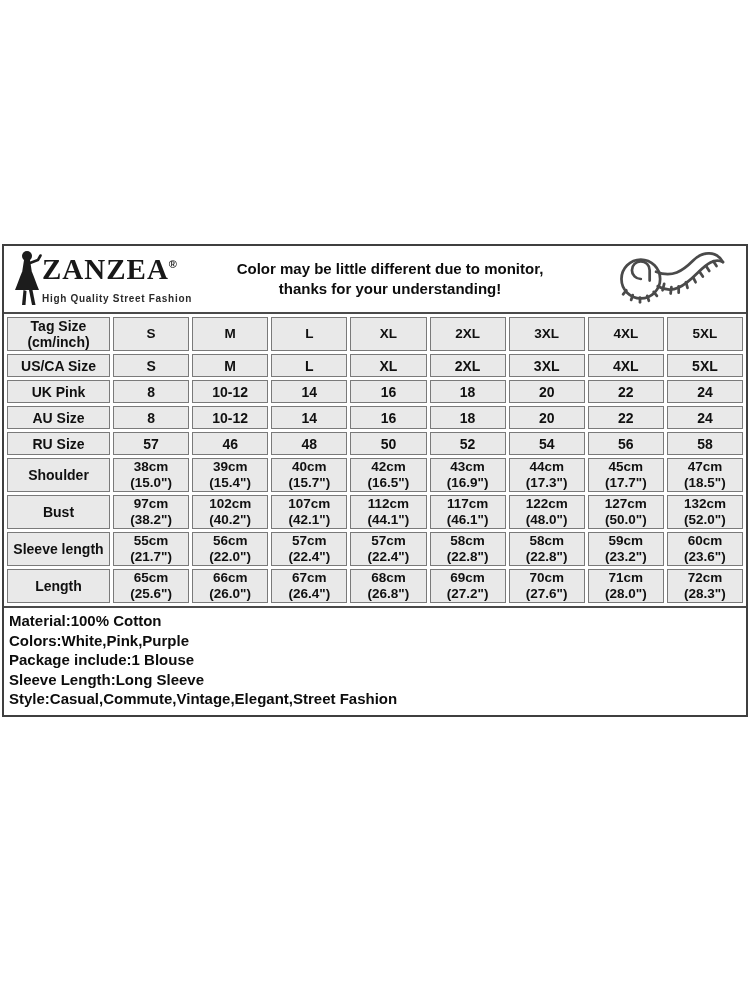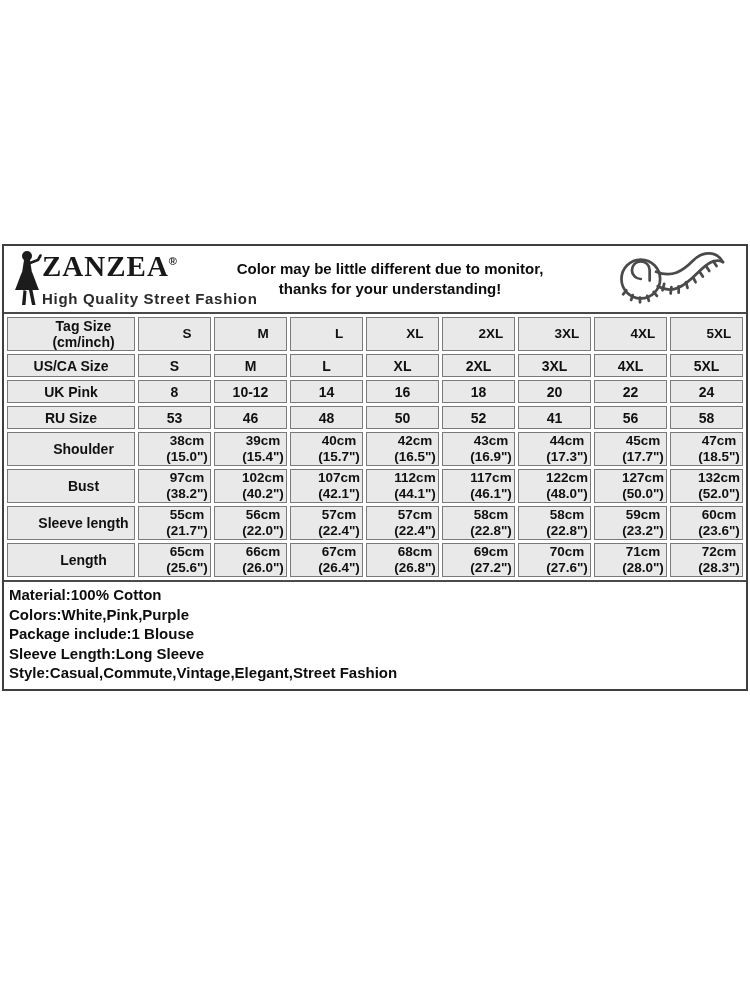--- a/index.html
+++ b/index.html
@@ -37,21 +37,21 @@
   .brand-line {
     font-family: "Liberation Serif", serif;
     font-weight: 700;
     font-size: 29px;
     letter-spacing: 1px;
     color: #181818;
     white-space: nowrap;
   }
   .brand-line sup { font-size: 11px; font-family: "Liberation Sans", sans-serif; }
   .tagline {
-    font-size: 15px;
+    font-size: 10px;
     font-weight: 700;
     letter-spacing: 0.7px;
     color: #2a2a2a;
     margin-top: 10px;
     white-space: nowrap;
   }
   .disclaimer {
     flex: 1;
     text-align: center;
     font-weight: 700;
@@ -81,21 +81,21 @@
     vertical-align: middle;
     font-weight: 700;
     font-size: 14px;
     color: #101010;
     padding: 0 1px;
     white-space: pre-line;
     overflow: hidden;
   }
   table.size td.label { width: 99px; font-size: 14px; }
   tr.single td { height: 21px; }
-  tr.tall td { height: 32px; font-size: 13.5px; line-height: 16px; padding-left: 26px; }
+  tr.tall td { height: 32px; font-size: 13.5px; line-height: 16px; }
   
   .details {
     border-top: 2px solid #4a4a4a;
     padding: 3px 12px 6px 5px;
     font-weight: 700;
     font-size: 15px;
     line-height: 19.5px;
     color: #0d0d0d;
   }
 </style>
@@ -186,27 +186,38 @@
           <td>8</td>
           <td>10-12</td>
           <td>14</td>
           <td>16</td>
           <td>18</td>
           <td>20</td>
           <td>22</td>
           <td>24</td>
         </tr>
         <tr class="single">
+          <td class="label">AU Size</td>
+          <td>8</td>
+          <td>10-12</td>
+          <td>14</td>
+          <td>16</td>
+          <td>18</td>
+          <td>20</td>
+          <td>22</td>
+          <td>24</td>
+        </tr>
+        <tr class="single">
           <td class="label">RU Size</td>
-          <td>53</td>
+          <td>57</td>
           <td>46</td>
           <td>48</td>
           <td>50</td>
           <td>52</td>
-          <td>41</td>
+          <td>54</td>
           <td>56</td>
           <td>58</td>
         </tr>
         <tr class="tall">
           <td class="label">Shoulder</td>
           <td>38cm
 (15.0")</td>
           <td>39cm
 (15.4")</td>
           <td>40cm

